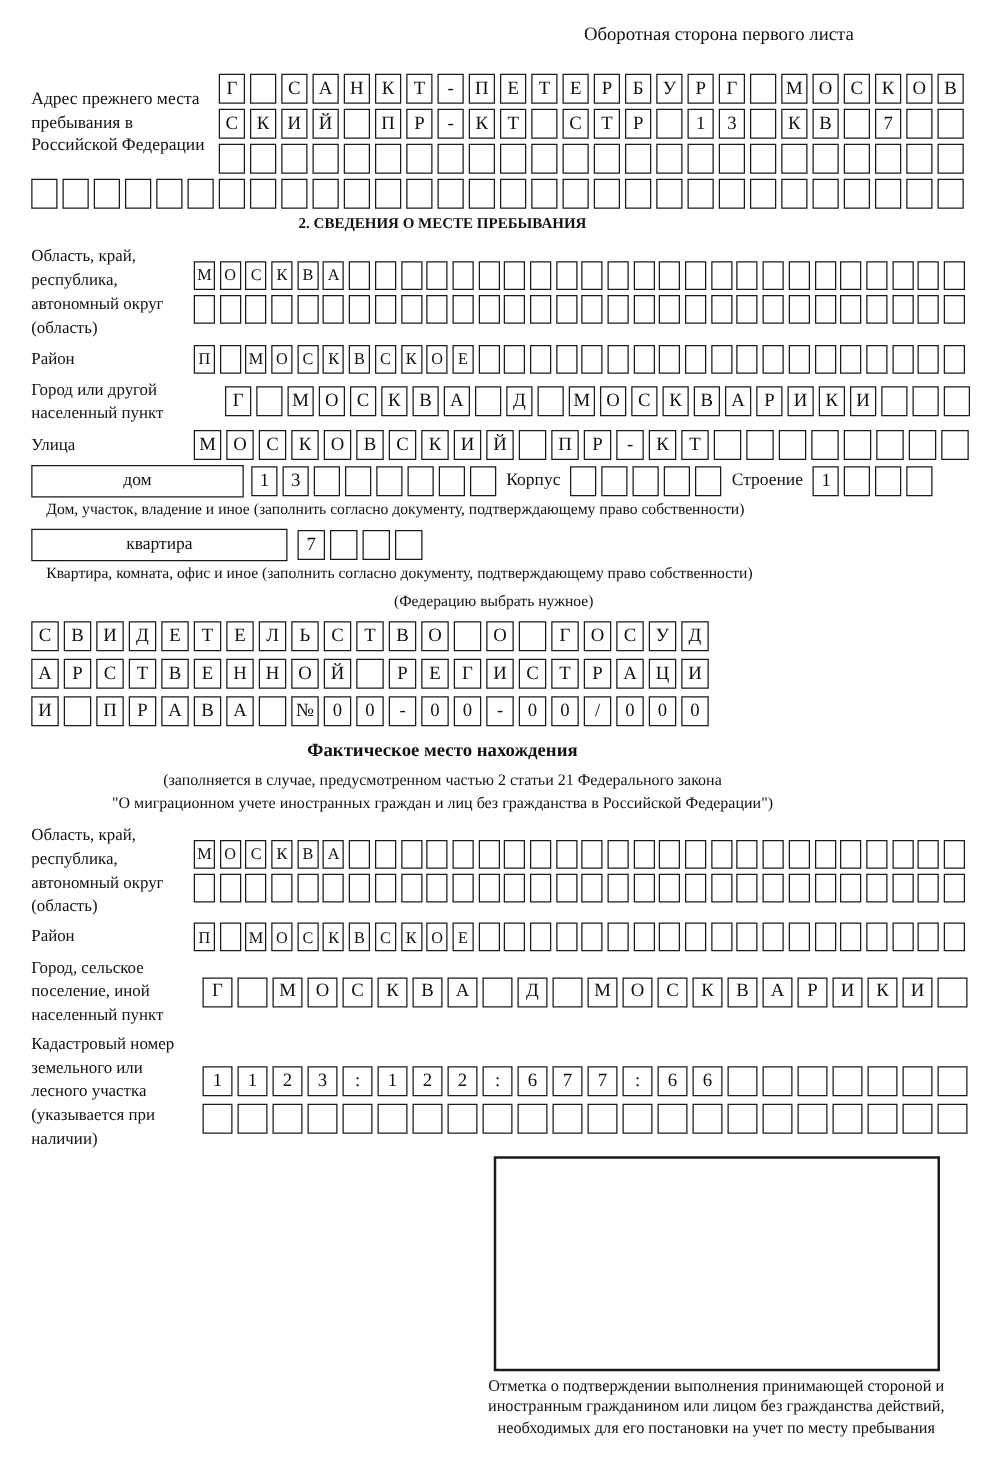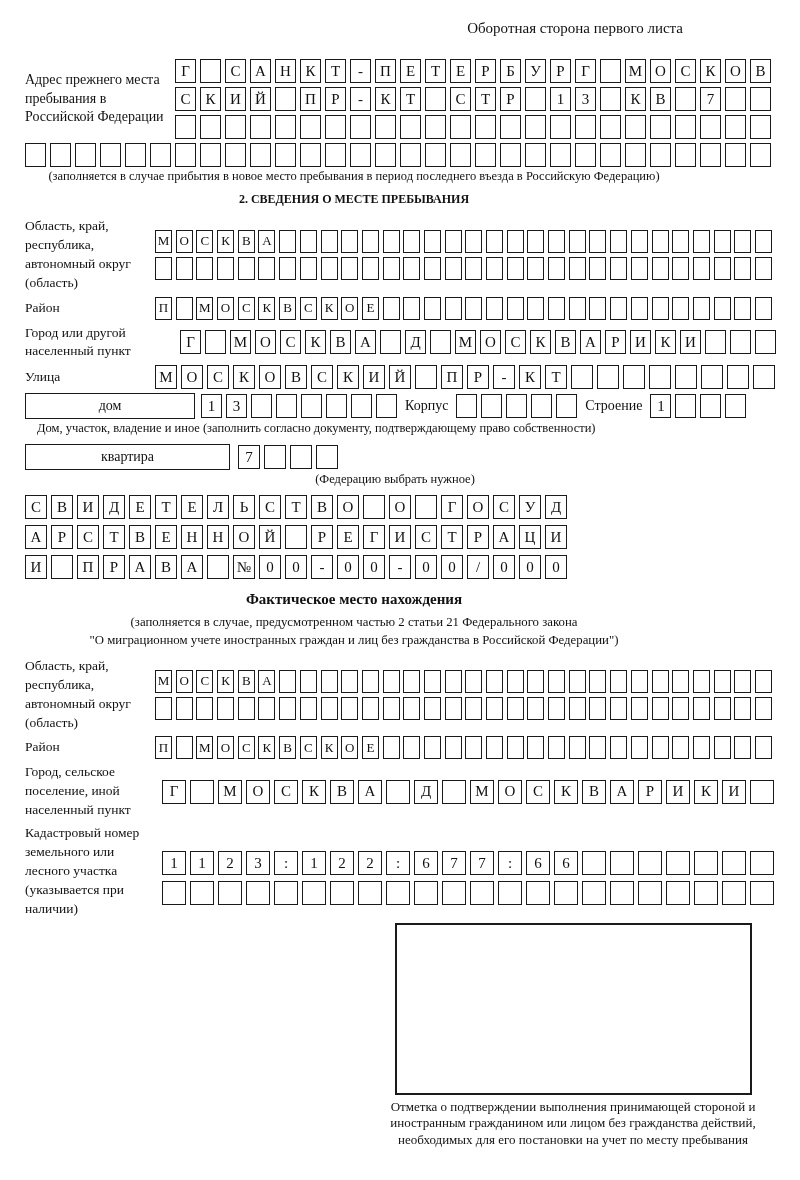--- a/index.html
+++ b/index.html
@@ -171,21 +171,20 @@
       <span class="cell"></span>
       <span class="cell"></span>
       <span class="cell"></span>
       <span class="cell"></span>
       <span class="cell"></span>
       <span class="cell"></span>
       <span class="cell"></span>
       <span class="cell"></span>
       <span class="cell"></span>
     </div>
-  <div class="caption">(заполняется в случае прибытия в новое место пребывания в период последнего въезда в Российскую Федерацию)</div>
 
   <div class="sec-title">2. СВЕДЕНИЯ О МЕСТЕ ПРЕБЫВАНИЯ</div>
 
   <div class="row row-top">
     <div class="lbl-sm lbl-130">Область, край, республика, автономный округ (область)</div>
     <div class="col">
       <div class="cells cells-b">
           <span class="cell">М</span>
           <span class="cell">О</span>
           <span class="cell">С</span>
@@ -380,20 +379,21 @@
 
   <div class="apt-row">
     <div class="fieldbox apt">квартира</div>
     <div class="cells cells-c">
         <span class="cell">7</span>
         <span class="cell"></span>
         <span class="cell"></span>
         <span class="cell"></span>
       </div>
   </div>
+  <div class="caption" style="text-align:left;margin-left:12px;">Квартира, комната, офис и иное (заполнить согласно документу, подтверждающему право собственности)</div>
 
   <div class="choose-cap">(Федерацию выбрать нужное)</div>
 
   <div class="row row-top">
     <div class="col" style="gap:6px;">
       <div class="cells cells-doc">
           <span class="cell">С</span>
           <span class="cell">В</span>
           <span class="cell">И</span>
           <span class="cell">Д</span>

